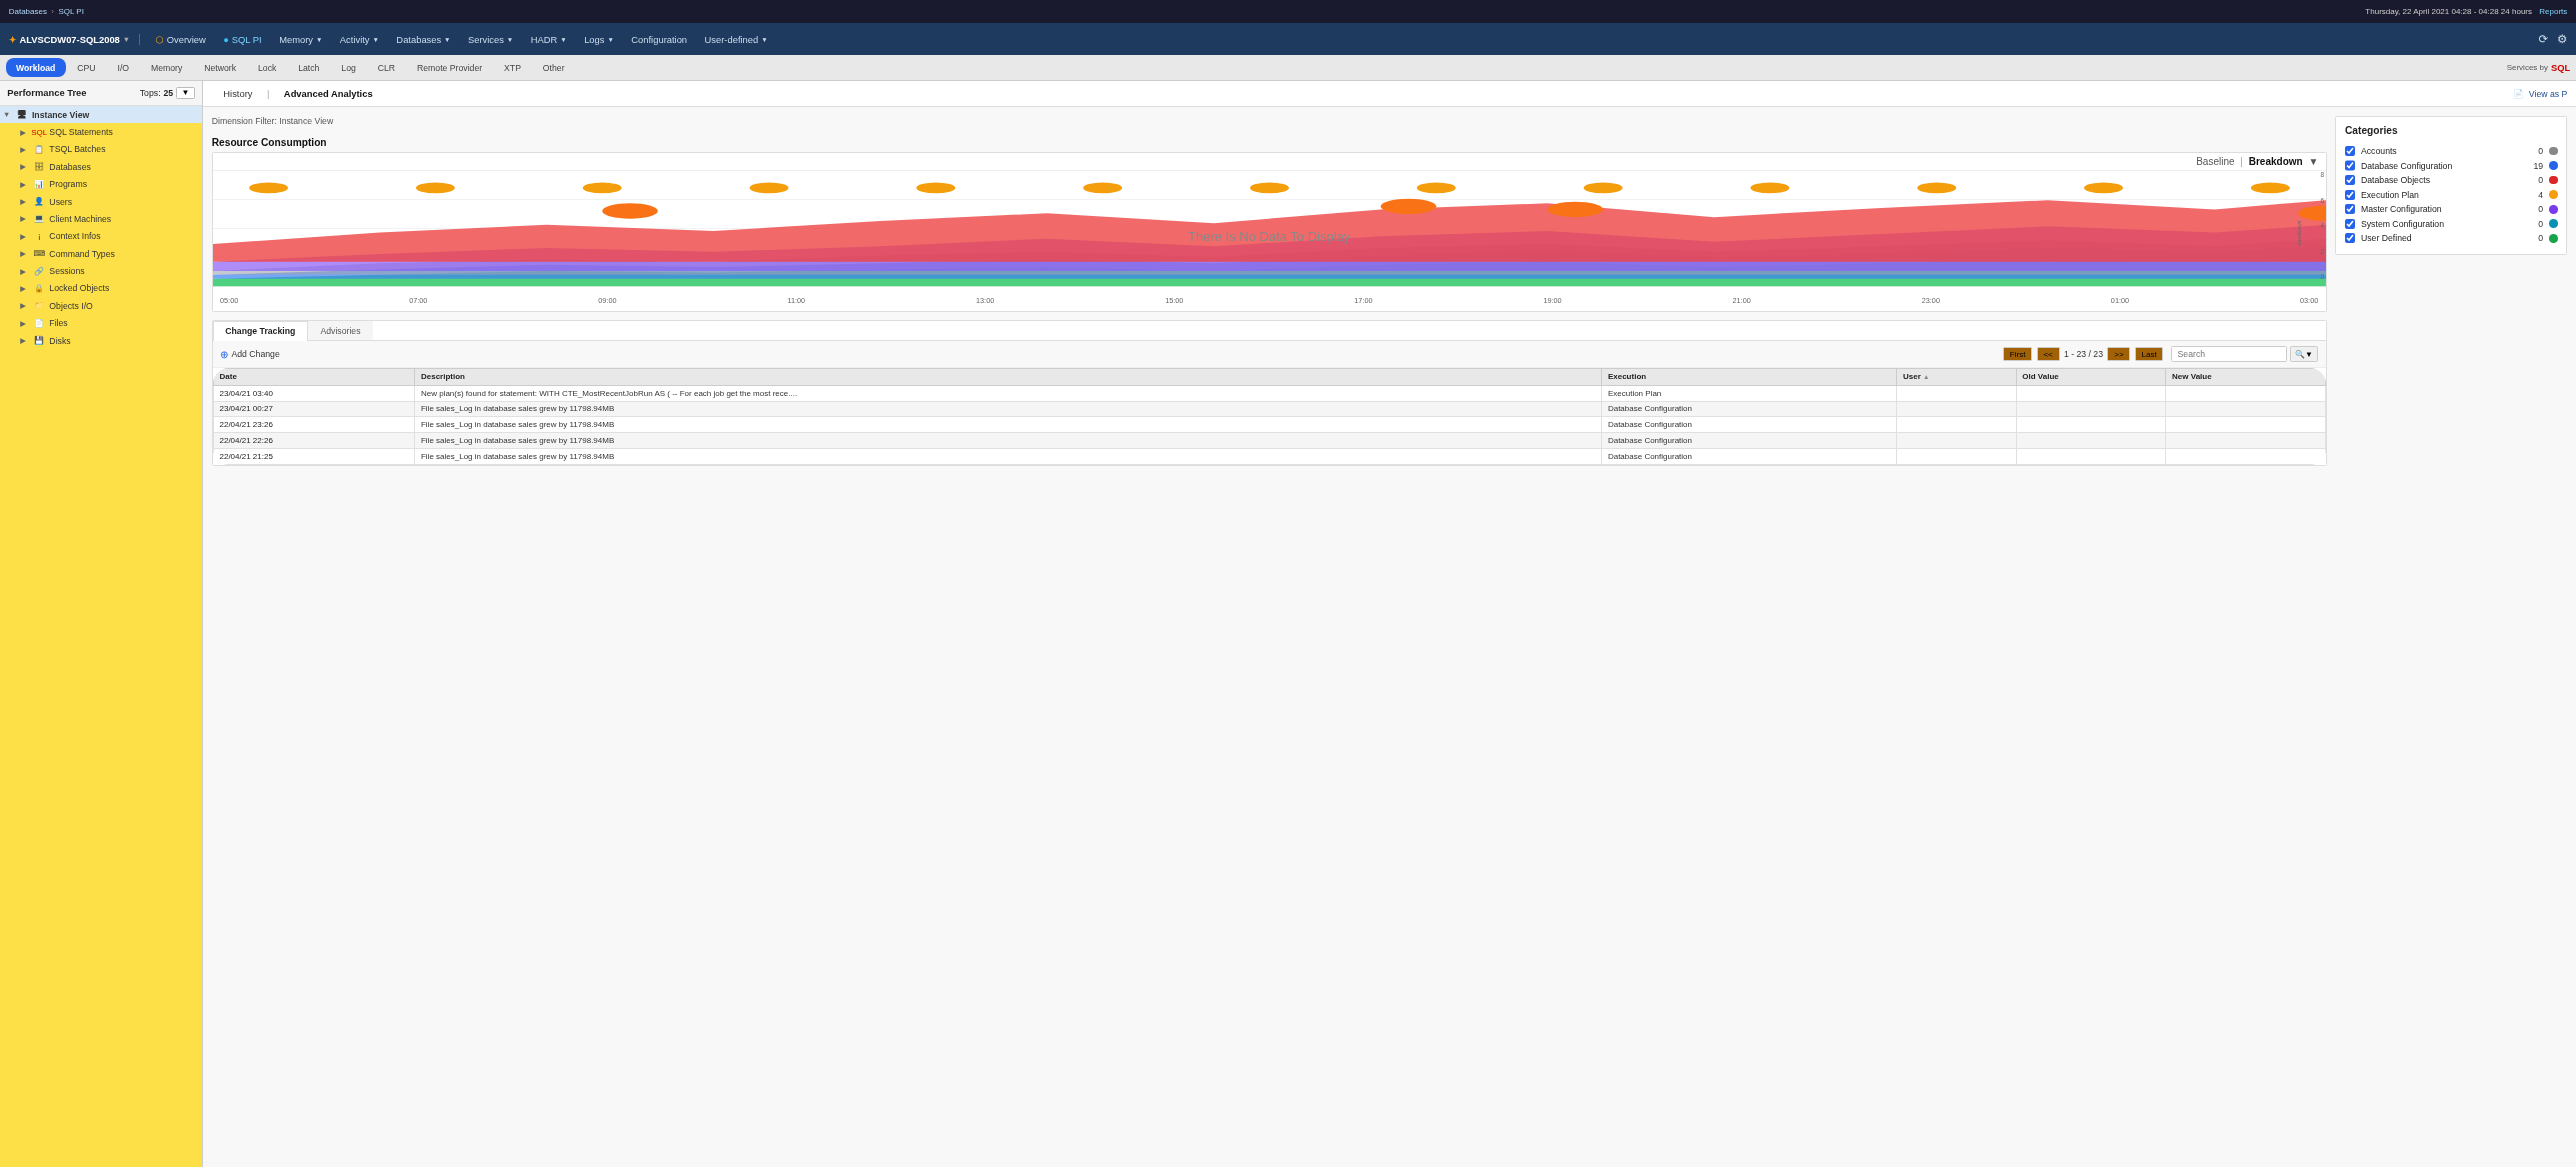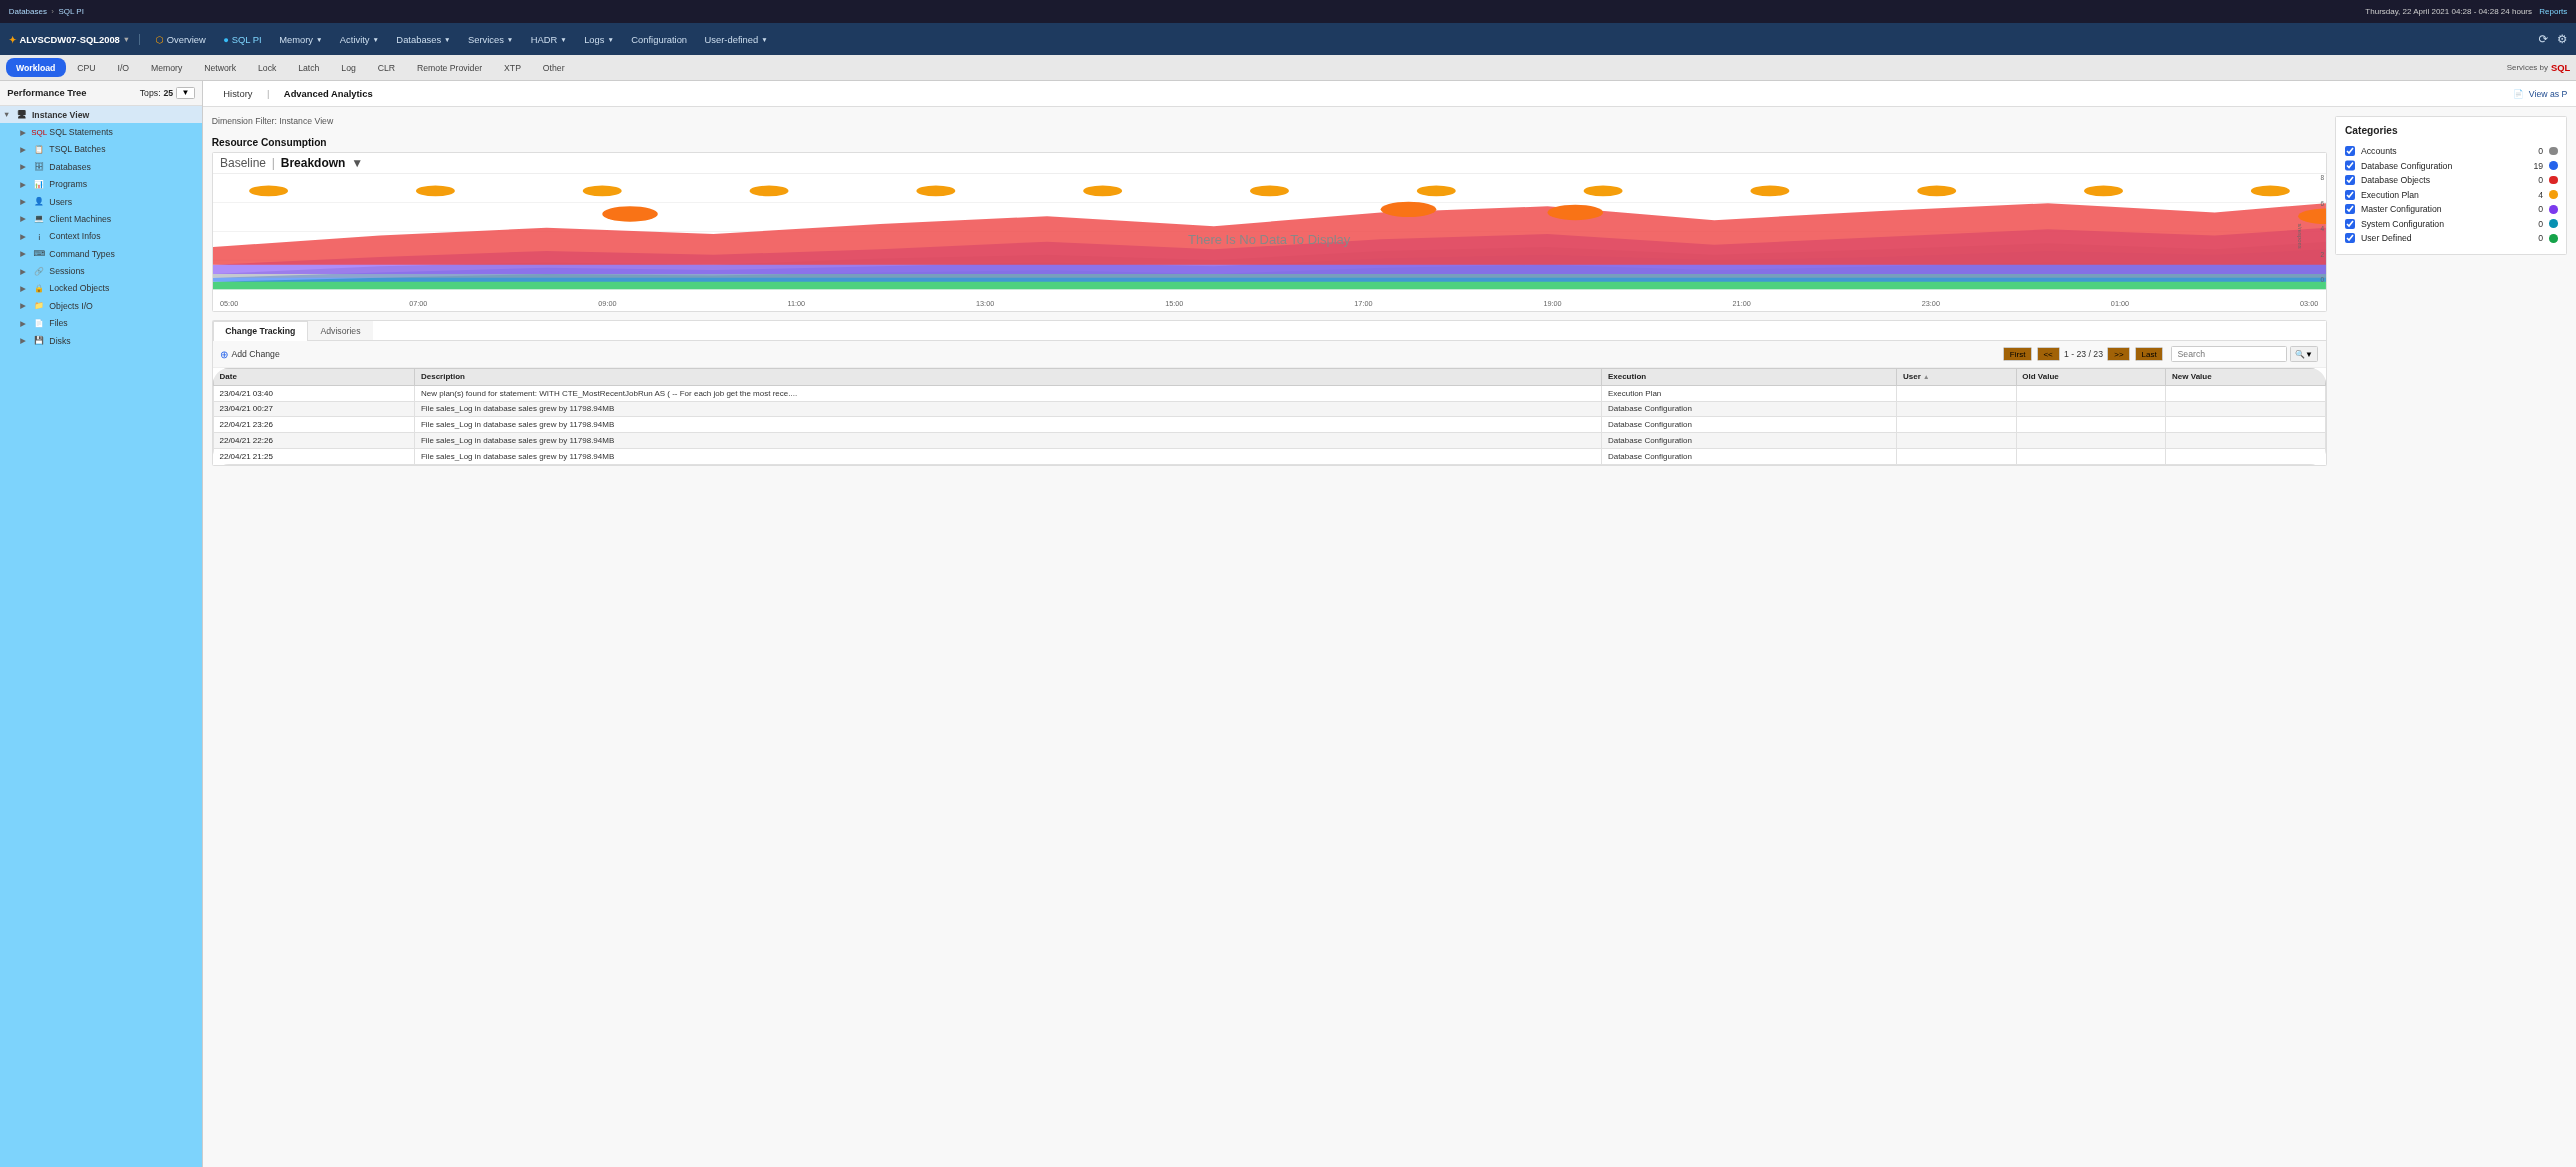--- a/index.html
+++ b/index.html
@@ -34,21 +34,21 @@
     .tab-item { padding: 4.4px 10.2px; cursor: pointer; font-size: 8.7px; color: #444; border-radius: 2.2px 2.2px 0 0; }
     .tab-item.active { background: #2563eb; color: white; border-radius: 8px; font-weight: bold; }
     .tab-powered { margin-left: auto; font-size: 8px; color: #555; display: flex; align-items: center; }
     .tab-powered span.sql-logo { color: #c00; font-weight: bold; font-size: 9.4px; margin-left: 2.9px; }
 
     
     .main-layout { display: flex; height: calc(100vh - 81px); }
 
     
     .sidebar {
-      width: 203px; min-width: 189px; background: #7dd3fc; border-right: 0.7px solid #ccc;
+      width: 203px; min-width: 189px; background: #fde047; border-right: 0.7px solid #ccc;
       display: flex; flex-direction: column; overflow: hidden;
     }
     .sidebar-header {
       display: flex; align-items: center; justify-content: space-between;
       padding: 5.8px 7.3px; background: #f5f5f5; border-bottom: 0.7px solid #ddd; font-size: 8.7px;
     }
     .sidebar-header strong { font-size: 9.4px; }
     .tops-control { display: flex; align-items: center; gap: 2.9px; font-size: 8.7px; }
     .tops-btn { border: 0.7px solid #bbb; background: #fff; padding: 0.7px 4.4px; cursor: pointer; border-radius: 1.5px; font-size: 8px; }
     .sidebar-scroll { overflow-y: auto; flex: 1; }
@@ -85,22 +85,22 @@
 
     
     .section-title { font-size: 10.2px; font-weight: bold; color: #111; margin-bottom: 4px; }
 
     
     .chart-container {
       background: #fff; border: 0.7px solid #ddd; border-radius: 1.5px;
       position: relative; height: 160px; overflow: hidden;
     }
     .chart-header {
-      display: flex; align-items: center; 
-      padding: 2.9px 7.3px; border-bottom: 0.7px solid #eee; font-size: 12px;
+      display: flex; align-items: center; justify-content: flex-end;
+      padding: 2.9px 7.3px; border-bottom: 0.7px solid #eee; font-size: 10px;
     }
     .baseline-breakdown { display: flex; align-items: center; gap: 5.8px; }
     .baseline-link { color: #555; cursor: pointer; }
     .breakdown-link { font-weight: bold; color: #111; cursor: pointer; }
     .bd-sep { color: #aaa; }
     .bd-arrow { cursor: pointer; color: #555; }
     .chart-no-data {
       position: absolute; top: 22px; left: 50%; transform: translateX(-50%);
       font-size: 13px; color: #888; margin-top: 36px;
     }

